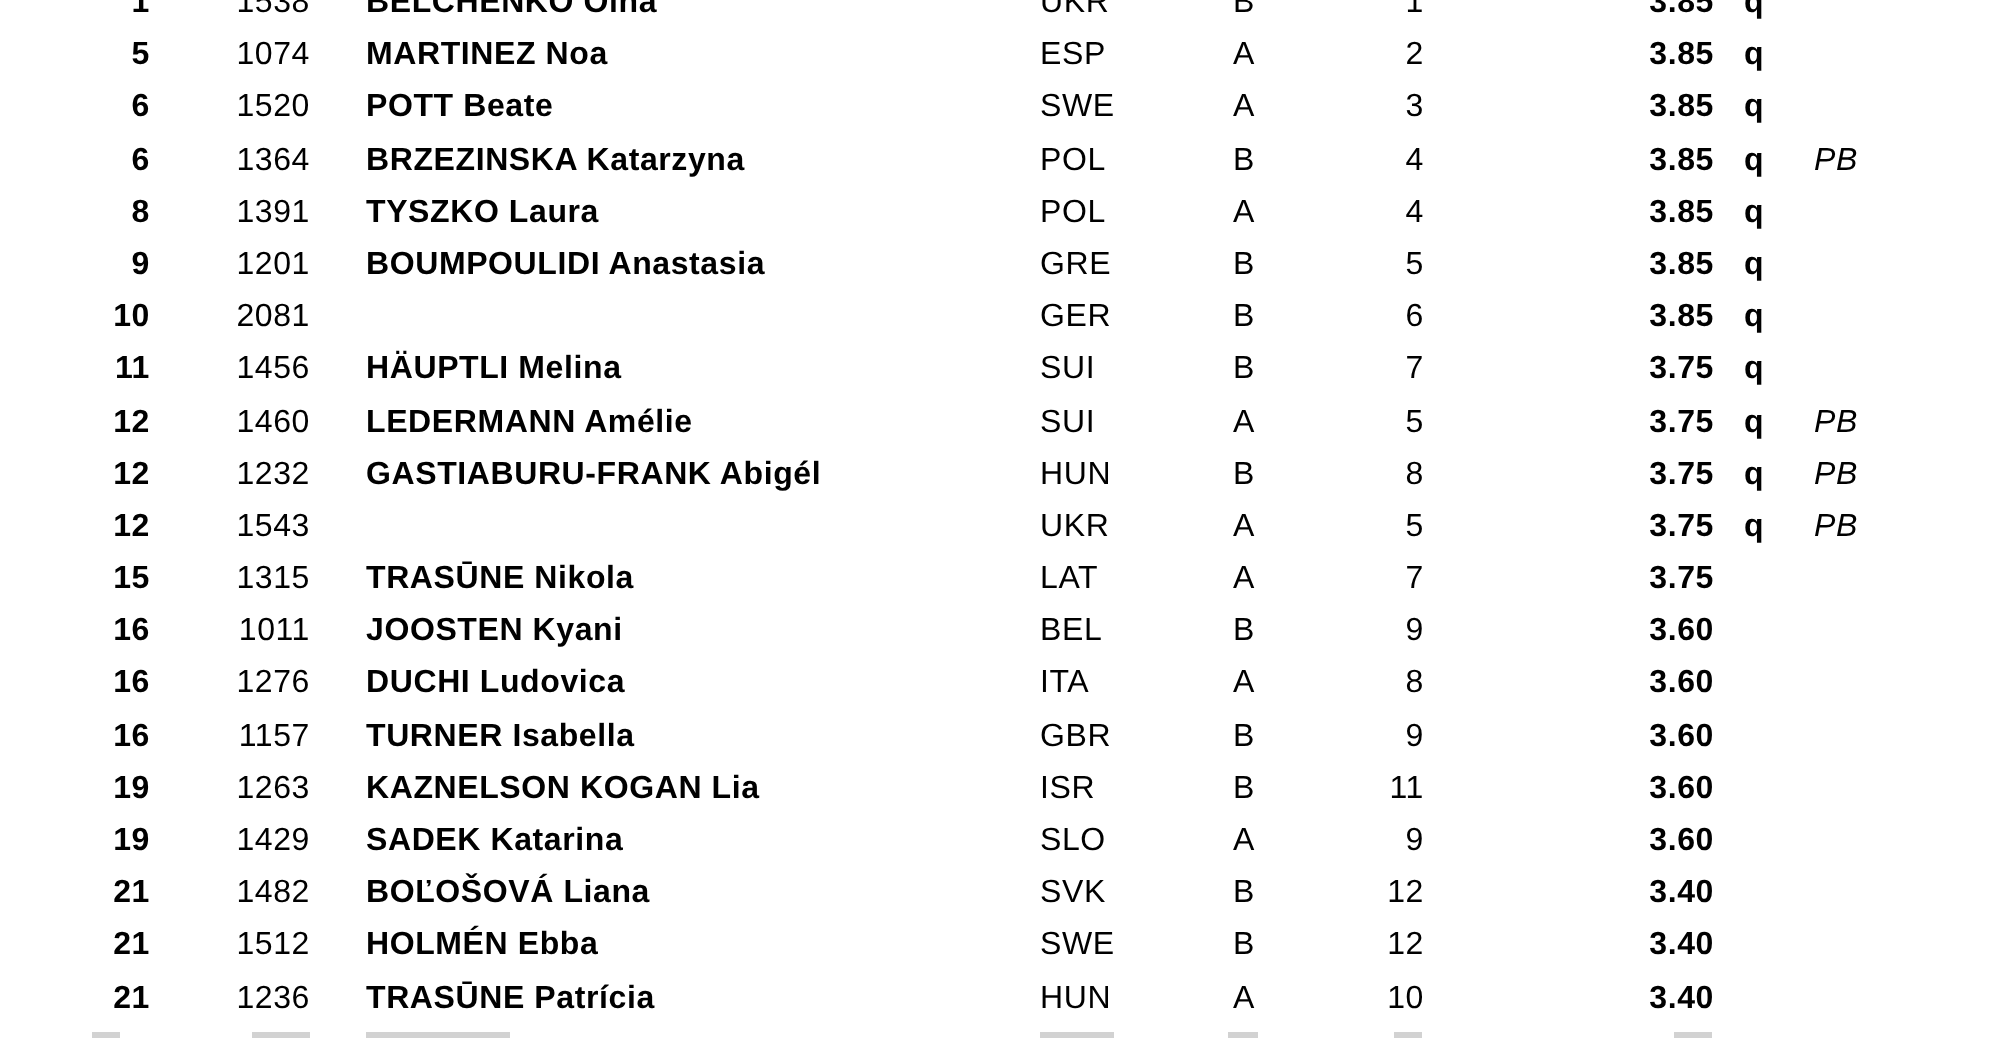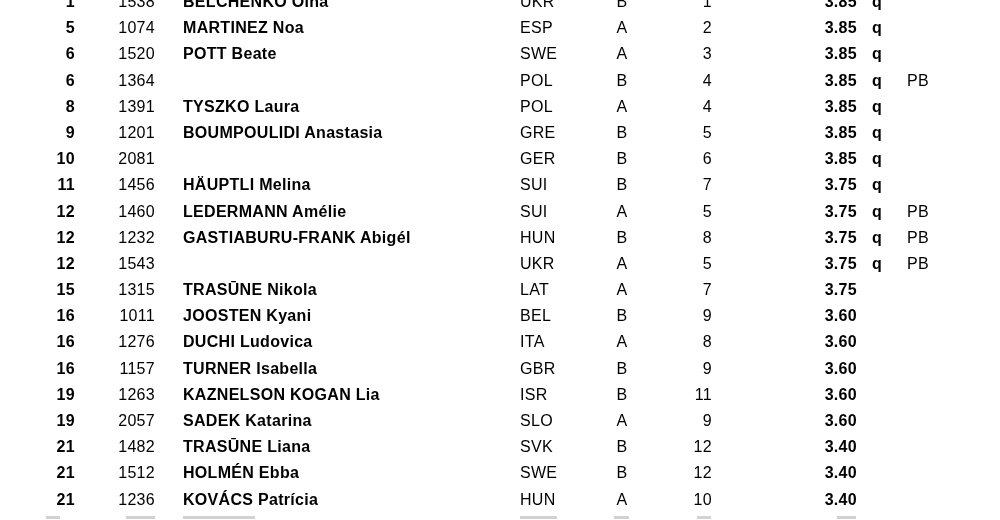--- a/index.html
+++ b/index.html
@@ -37,21 +37,21 @@
     overflow: visible;
   }
   .c-rank   { left: 30px;  width: 45px; text-align: right;  font-weight: bold; }
   .c-bib    { left: 108px; width: 47px; text-align: right; }
   .c-name   { left: 183px; font-weight: bold; }
   .c-noc    { left: 520px; }
   .c-group  { left: 600px; width: 44px; text-align: center; }
   .c-pos    { left: 670px; width: 42px; text-align: right; }
   .c-result { left: 786px; width: 71px; text-align: right;  font-weight: bold; }
   .c-q      { left: 866px; width: 22px; text-align: center; font-weight: bold; }
-  .c-note   { left: 907px; }
+  .c-note   { left: 907px; font-style: italic; }
 
   
   #bottom-remnant {
     position: absolute;
     top: 516px;
     left: 0;
     right: 0;
     height: 4px;
   }
   .remnant-bar {
@@ -102,20 +102,21 @@
         <div class="cell c-noc">SWE</div>
         <div class="cell c-group">A</div>
         <div class="cell c-pos">3</div>
         <div class="cell c-result">3.85</div>
         <div class="cell c-q">q</div>
         <div class="cell c-note"></div>
       </div>
       <div class="row">
         <div class="cell c-rank">6</div>
         <div class="cell c-bib">1364</div>
+        <div class="cell c-name">BRZEZINSKA Katarzyna</div>
         <div class="cell c-noc">POL</div>
         <div class="cell c-group">B</div>
         <div class="cell c-pos">4</div>
         <div class="cell c-result">3.85</div>
         <div class="cell c-q">q</div>
         <div class="cell c-note">PB</div>
       </div>
       <div class="row">
         <div class="cell c-rank">8</div>
         <div class="cell c-bib">1391</div>
@@ -241,33 +242,33 @@
         <div class="cell c-name">KAZNELSON KOGAN Lia</div>
         <div class="cell c-noc">ISR</div>
         <div class="cell c-group">B</div>
         <div class="cell c-pos">11</div>
         <div class="cell c-result">3.60</div>
         <div class="cell c-q"></div>
         <div class="cell c-note"></div>
       </div>
       <div class="row">
         <div class="cell c-rank">19</div>
-        <div class="cell c-bib">2057</div>
+        <div class="cell c-bib">1429</div>
         <div class="cell c-name">SADEK Katarina</div>
         <div class="cell c-noc">SLO</div>
         <div class="cell c-group">A</div>
         <div class="cell c-pos">9</div>
         <div class="cell c-result">3.60</div>
         <div class="cell c-q"></div>
         <div class="cell c-note"></div>
       </div>
       <div class="row">
         <div class="cell c-rank">21</div>
         <div class="cell c-bib">1482</div>
-        <div class="cell c-name">TRASŪNE Liana</div>
+        <div class="cell c-name">BOĽOŠOVÁ Liana</div>
         <div class="cell c-noc">SVK</div>
         <div class="cell c-group">B</div>
         <div class="cell c-pos">12</div>
         <div class="cell c-result">3.40</div>
         <div class="cell c-q"></div>
         <div class="cell c-note"></div>
       </div>
       <div class="row">
         <div class="cell c-rank">21</div>
         <div class="cell c-bib">1512</div>
@@ -275,21 +276,21 @@
         <div class="cell c-noc">SWE</div>
         <div class="cell c-group">B</div>
         <div class="cell c-pos">12</div>
         <div class="cell c-result">3.40</div>
         <div class="cell c-q"></div>
         <div class="cell c-note"></div>
       </div>
       <div class="row">
         <div class="cell c-rank">21</div>
         <div class="cell c-bib">1236</div>
-        <div class="cell c-name">KOVÁCS Patrícia</div>
+        <div class="cell c-name">TRASŪNE Patrícia</div>
         <div class="cell c-noc">HUN</div>
         <div class="cell c-group">A</div>
         <div class="cell c-pos">10</div>
         <div class="cell c-result">3.40</div>
         <div class="cell c-q"></div>
         <div class="cell c-note"></div>
       </div>
     </div>
 
   <div id="bottom-remnant">

